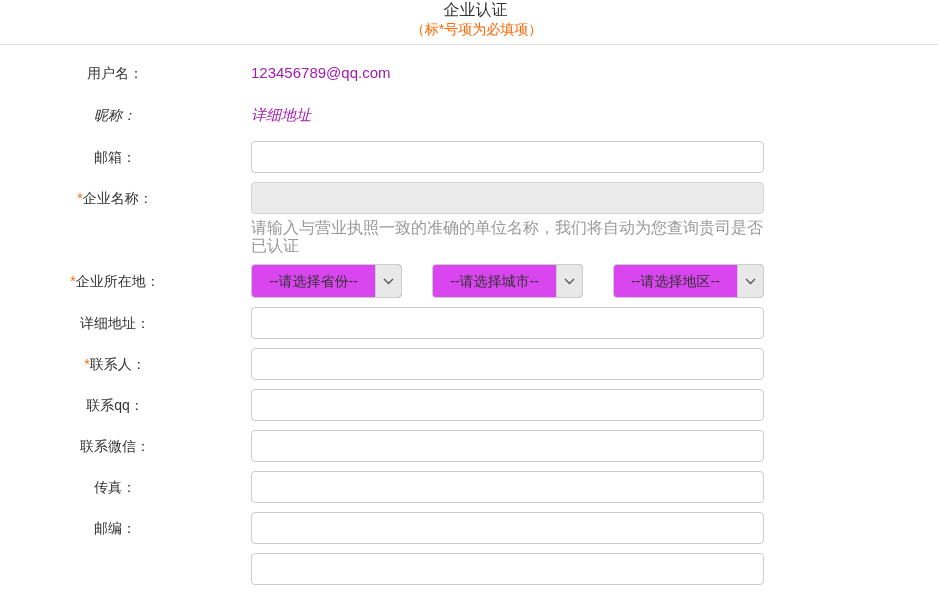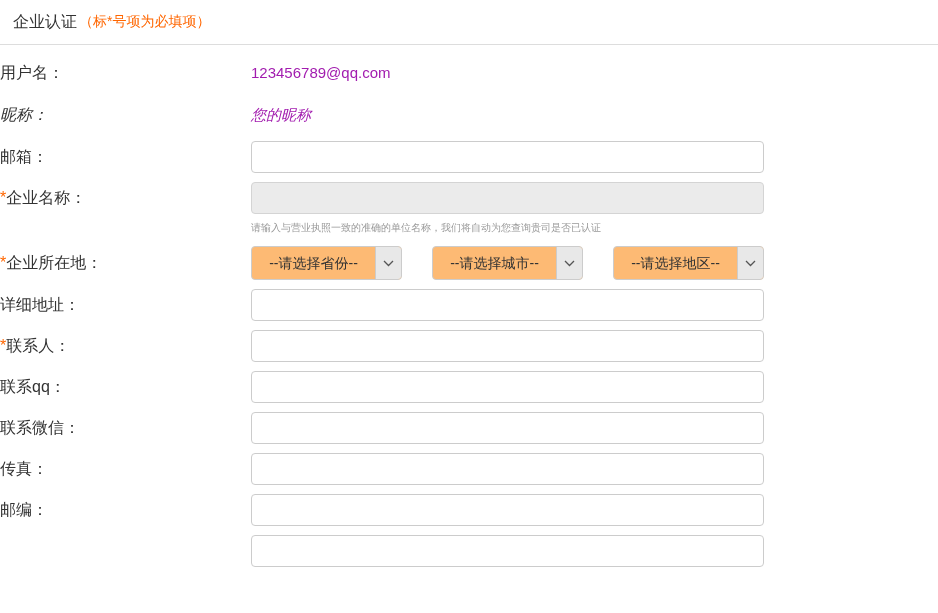--- a/index.html
+++ b/index.html
@@ -11,31 +11,32 @@
   }
   .page { width: 938px; height: 613px; position: relative; }
 
   
   .header {
     height: 44px;
     display: flex;
     align-items: center;
     padding-left: 13px;
     border-bottom: 1px solid #dddddd;
+    flex-direction: column;
   }
   .page-title { font-size: 16px; color: #333333; }
   .required-note { font-size: 14px; color: #ff6600; margin-left: 2px; }
 
   
   .form { padding-top: 13px; }
   .row { display: flex; margin-bottom: 9px; }
   .label-cell {
     width: 230px;
-    text-align: left;
-    font-size: 16px;
+    text-align: center;
+    font-size: 14px;
     color: #333333;
     line-height: 32px;
     white-space: nowrap;
   }
   .asterisk { color: #ff6600; }
   .control-cell { width: 513px; margin-left: 21px; }
 
   .row-static { margin-bottom: 12px; }
   .row-static + .row-static { margin-bottom: 11px; font-style: italic; }
   .row-static .label-cell { line-height: 30px; }
@@ -49,31 +50,31 @@
     border-radius: 4px;
     background: #ffffff;
     padding: 0 8px;
     font-size: 14px;
     color: #333333;
     font-family: "Liberation Sans", "DejaVu Sans", sans-serif;
     outline: none;
   }
   .text-input.disabled { background: #ebebeb; border-color: #d4d4d4; }
 
-  .hint { margin-top: 5px; font-size: 10px; color: #999999; line-height: 18px; }
+  .hint { margin-top: 5px; font-size: 16px; color: #999999; line-height: 18px; }
 
   .row-selects { }
   .row-selects .label-cell { line-height: 34px; }
   .row-selects .control-cell { display: flex; }
   .select {
     width: 151px; height: 34px;
     box-sizing: border-box;
     border: 1px solid #cccccc;
     border-radius: 4px;
-    background: #fdba74;
+    background: #d946ef;
     display: flex;
     cursor: pointer;
     margin-right: 30px;
   }
   .select:last-child { margin-right: 0; justify-content: space-between; }
   .select-text {
     flex: 1;
     text-align: center;
     line-height: 32px;
     font-size: 14px;
@@ -102,21 +103,21 @@
   <div class="form" id="form">
       <div class="row row-static">
         <div class="label-cell"><span>用户名：</span></div>
         <div class="control-cell">
           <div class="static-value">123456789@qq.com</div>
         </div>
       </div>
       <div class="row row-static">
         <div class="label-cell"><span>昵称：</span></div>
         <div class="control-cell">
-          <div class="static-value">您的昵称</div>
+          <div class="static-value">详细地址</div>
         </div>
       </div>
       <div class="row">
         <div class="label-cell"><span>邮箱：</span></div>
         <div class="control-cell">
           <input type="text" class="text-input" style="">
         </div>
       </div>
       <div class="row">
         <div class="label-cell"><span class="asterisk">*</span><span>企业名称：</span></div>

